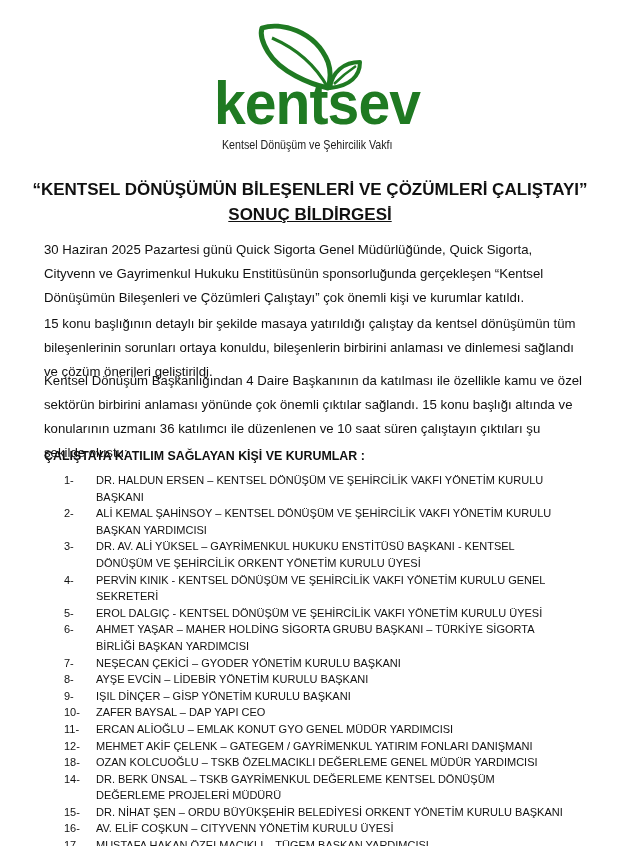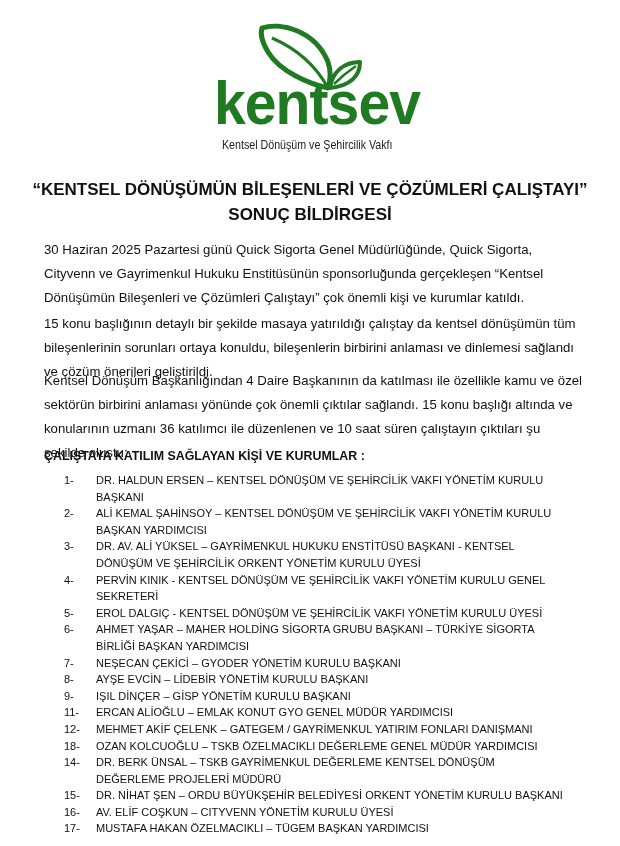--- a/index.html
+++ b/index.html
@@ -3,21 +3,21 @@
 <meta charset="utf-8">
 <style>
   html, body { margin: 0; padding: 0; background: #ffffff; }
   body { width: 620px; height: 846px; overflow: hidden; position: relative; font-family: "Liberation Sans", sans-serif; color: #111; }
   .logo { position: absolute; left: 210px; top: 22px; width: 200px; height: 122px; }
   .logo svg { position: absolute; left: 0; top: 0; }
   .logo-word { position: absolute; left: 4px; top: 50px; font-family: "Liberation Sans", sans-serif; font-weight: bold; font-size: 62px; color: #1f7a22; letter-spacing: -1px; transform: scaleX(0.92); transform-origin: left top; line-height: 1; }
   .logo-sub { position: absolute; left: 12px; top: 115px; font-size: 13px; color: #222; white-space: nowrap; transform: scaleX(0.82); transform-origin: left top; }
   .title { position: absolute; left: 0; width: 620px; text-align: center; font-weight: bold; font-size: 17px; color: #111; }
   .t1 { top: 180px; }
-  .t2 { top: 205px; }
+  .t2 { top: 205px; text-decoration: underline; }
   .para { position: absolute; left: 44px; width: 540px; font-size: 13.2px; line-height: 24px; color: #111; }
   .p1 { top: 238px; }
   .p2 { top: 312px; }
   .p3 { top: 369px; }
   .section-head { position: absolute; left: 44px; top: 449px; font-weight: bold; font-size: 12.4px; color: #111; }
   .list { position: absolute; left: 64px; top: 472px; width: 500px; font-size: 11px; line-height: 16.6px; color: #111; }
   .li { display: flex; }
   .li .num { width: 32px; flex: none; }
   .li .txt { flex: 1; }
 </style>
@@ -75,20 +75,24 @@
     </div>
   <div class="li">
       <span class="num">8-</span>
       <span class="txt">AYŞE EVCİN – LİDEBİR YÖNETİM KURULU BAŞKANI</span>
     </div>
   <div class="li">
       <span class="num">9-</span>
       <span class="txt">IŞIL DİNÇER – GİSP YÖNETİM KURULU BAŞKANI</span>
     </div>
   <div class="li">
+      <span class="num">10-</span>
+      <span class="txt">ZAFER BAYSAL – DAP YAPI CEO</span>
+    </div>
+  <div class="li">
       <span class="num">11-</span>
       <span class="txt">ERCAN ALİOĞLU – EMLAK KONUT GYO GENEL MÜDÜR YARDIMCISI</span>
     </div>
   <div class="li">
       <span class="num">12-</span>
       <span class="txt">MEHMET AKİF ÇELENK – GATEGEM / GAYRİMENKUL YATIRIM FONLARI DANIŞMANI</span>
     </div>
   <div class="li">
       <span class="num">18-</span>
       <span class="txt">OZAN KOLCUOĞLU – TSKB ÖZELMACIKLI DEĞERLEME GENEL MÜDÜR YARDIMCISI</span>

